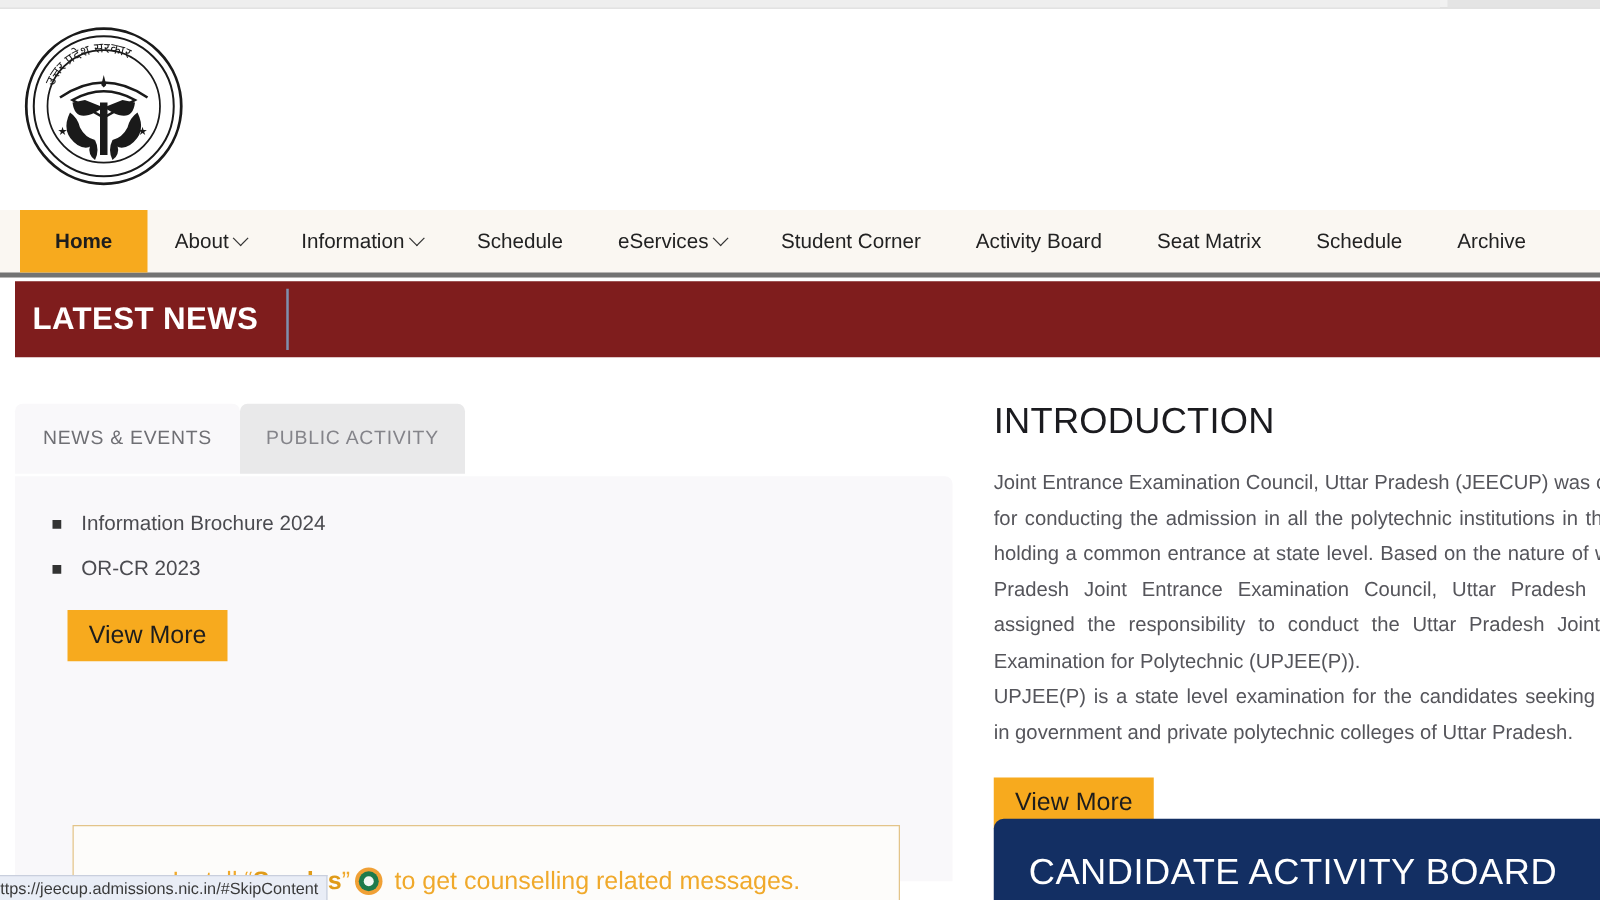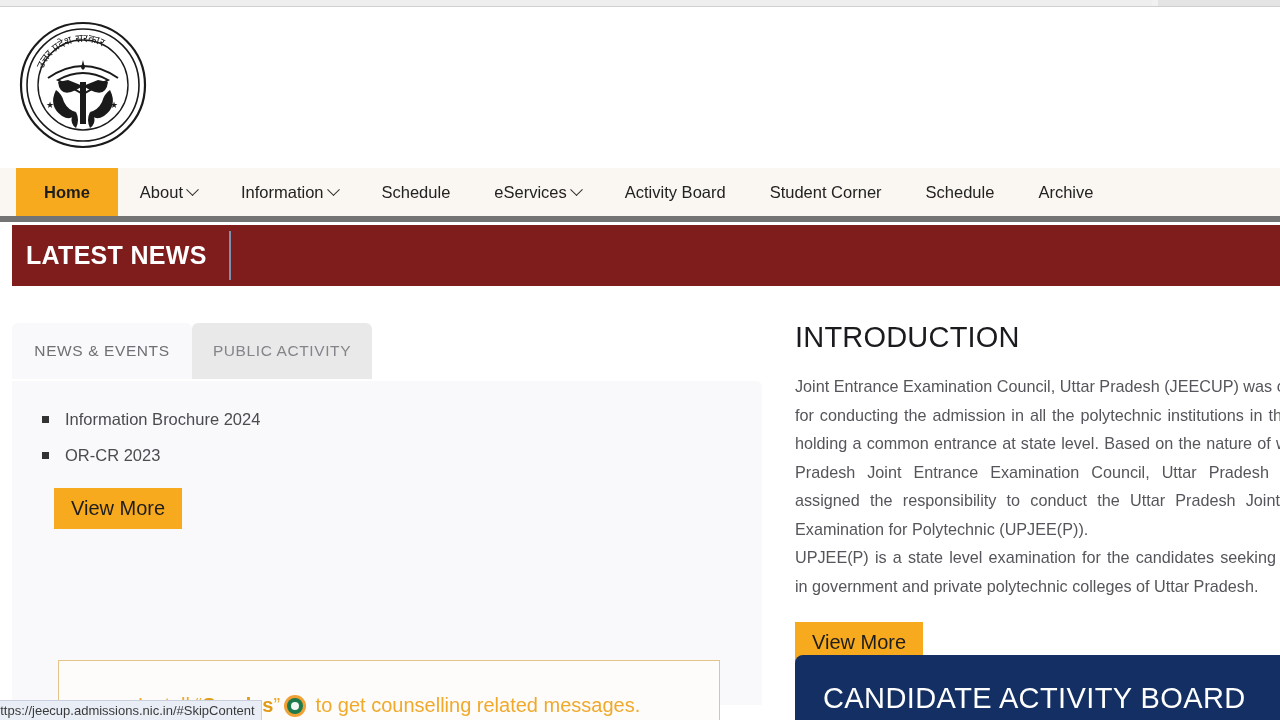--- a/index.html
+++ b/index.html
@@ -47,21 +47,21 @@
     letter-spacing:-0.1px;
   }
   .title-sub {
     font-size:17px; color:#111; line-height:28px; padding-top:2px;
   }
 
   
   .navbar {
     position:absolute; top:168px; left:0; width:1280px; height:54px;
     background:#faf7f2;
-    border-bottom:6px solid #737373;
+    border-bottom:4px solid #737373;
     display:flex; align-items:stretch;
   }
   .nav-item {
     display:flex; align-items:center; gap:5px;
     padding:0 22px;
     font-size:16.5px; color:#222; cursor:pointer;
     white-space:nowrap;
   }
   .nav-item.active {
     background:#f7aa1e; color:#1d1d1d; font-weight:bold;
@@ -236,24 +236,27 @@
         <span class="chev"></span>
       </div>
       <div class="nav-item">
         <span>Schedule</span>
       </div>
       <div class="nav-item">
         <span>eServices</span>
         <span class="chev"></span>
       </div>
       <div class="nav-item">
+        <span>Student Corner</span>
+      </div>
+      <div class="nav-item">
         <span>Activity Board</span>
       </div>
       <div class="nav-item">
-        <span>Student Corner</span>
+        <span>Seat Matrix</span>
       </div>
       <div class="nav-item">
         <span>Schedule</span>
       </div>
       <div class="nav-item">
         <span>Archive</span>
       </div>
     </div>
 
   <div class="news-strip">

